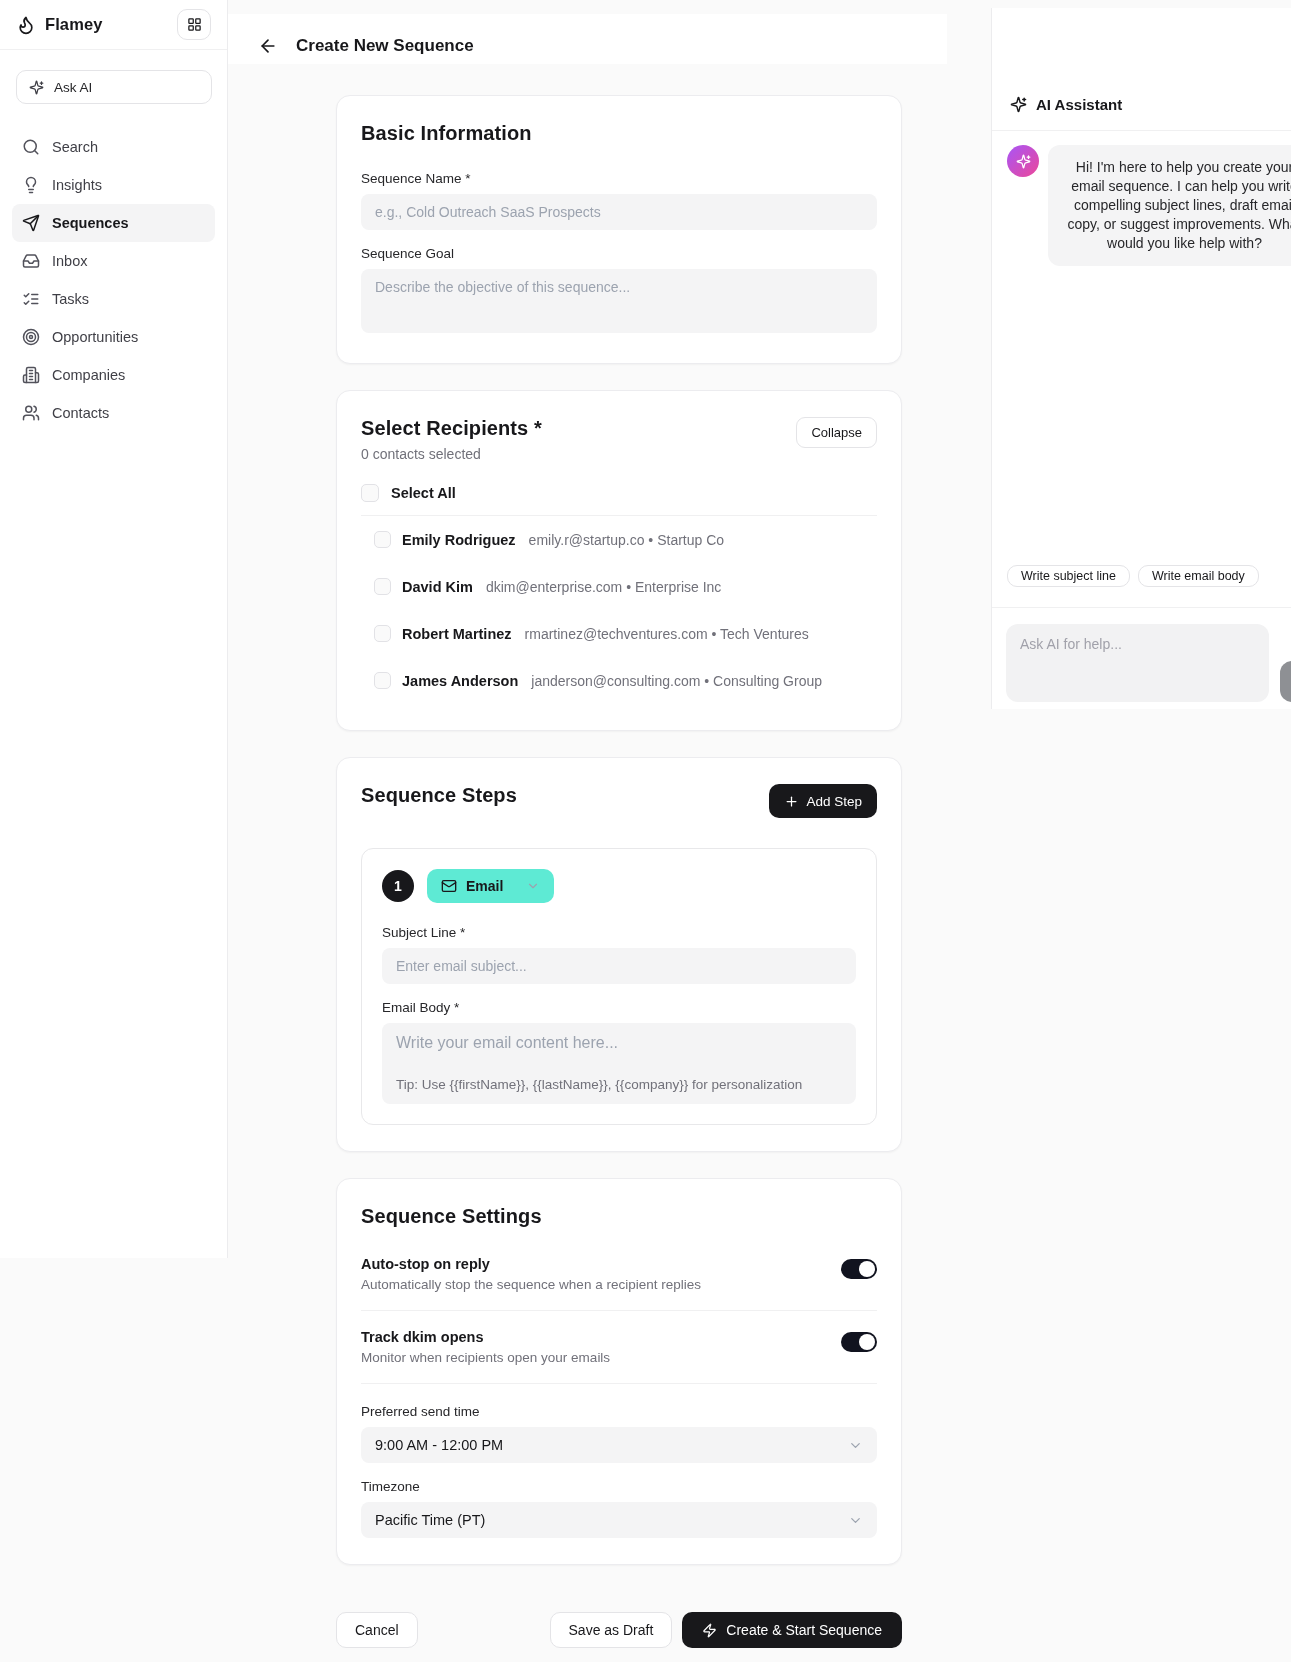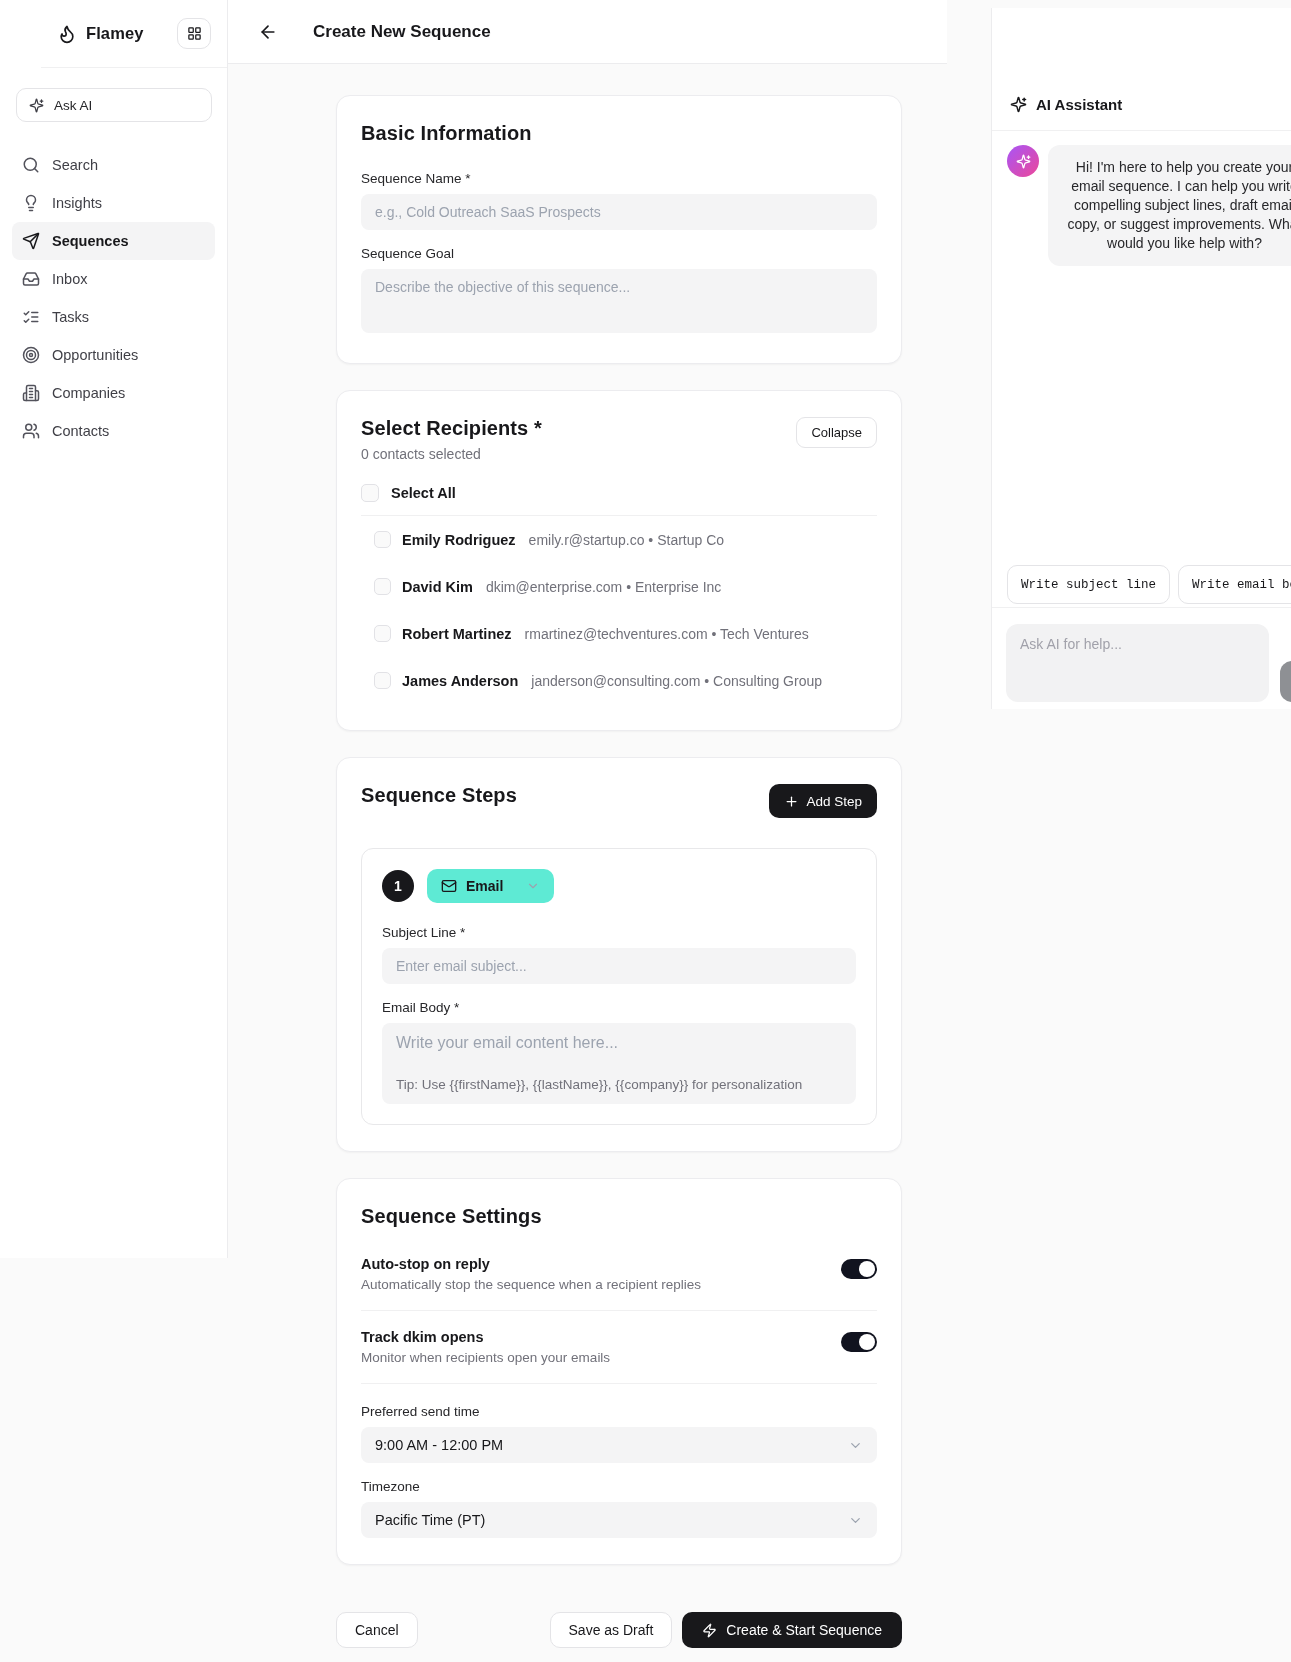--- a/index.html
+++ b/index.html
@@ -12,21 +12,21 @@
     overflow:hidden;
     -webkit-font-smoothing:antialiased;
   }
   svg { display:block; }
 
   
   .sidebar {
     position:absolute; left:0; top:0; width:228px; height:1258px;
     background:#ffffff; border-right:1px solid #ececee;
   }
-  .logo-row { height:68px; display:flex; align-items:center; justify-content:space-between; padding:0 16px; border-bottom:1px solid #f0f0f1;margin-left:41px; }
+  .logo-row { height:50px; display:flex; align-items:center; justify-content:space-between; padding:0 16px; border-bottom:1px solid #f0f0f1; }
   .logo-left { display:flex; align-items:center; gap:9px; }
   .logo-left svg { width:20px; height:20px; stroke:#18181b; }
   .logo-name { font-size:16.5px; font-weight:700; letter-spacing:.1px; }
   .grid-btn { width:34px; height:31px; border:1px solid #e4e4e7; border-radius:10px; background:#fff; display:flex; align-items:center; justify-content:center; cursor:pointer; }
   .grid-btn svg { width:15px; height:15px; stroke:#18181b; }
 
   .askai-btn {
     margin:20px 16px 0; height:34px; width:196px;
     border:1px solid #e4e4e7; border-radius:10px; background:#fff;
     display:flex; align-items:center; gap:10px; padding:0 12px; cursor:pointer;
@@ -39,23 +39,23 @@
     height:38px; display:flex; align-items:center; gap:12px;
     padding:0 10px; border-radius:8px; cursor:pointer;
     font-size:14.5px; font-weight:500; color:#3f3f46;
   }
   .nav-item svg { width:18px; height:18px; stroke:#52525b; flex:none; }
   .nav-item.active { background:#f4f4f5; color:#18181b; font-weight:600; }
   .nav-item.active svg { stroke:#18181b; }
 
   
   .main-header {
-    position:absolute; left:228px; top:0; width:719px; height:64px;
+    position:absolute; left:228px; top:14px; width:719px; height:64px;
     background:#fff; border-bottom:1px solid #ececee;
-    display:flex; align-items:center; padding:0 30px; gap:33px;
+    display:flex; align-items:center; padding:0 30px; gap:16px;
   }
   .back-btn { width:22px; height:22px; background:none; border:none; cursor:pointer; padding:0; }
   .back-btn svg { width:20px; height:20px; stroke:#18181b; }
   .page-title { font-size:17px; font-weight:700; }
 
   
   .content { position:absolute; left:228px; top:64px; width:719px; height:1598px; background:#fafafa; overflow:hidden; }
   .column { margin:31px 45px 0 108px; width:566px; }
 
   .card {
@@ -155,22 +155,22 @@
   .ai-msg { display:flex; align-items:flex-start; gap:9px; padding:14px 14px 0 15px;text-align:center; }
   .ai-avatar {
     width:32px; height:32px; border-radius:50%; flex:none;
     background:linear-gradient(135deg,#a855f7,#ec4899);
     display:flex; align-items:center; justify-content:center;
   }
   .ai-avatar svg { width:15px; height:15px; stroke:#fff; }
   .ai-bubble { background:#f4f4f5; border-radius:12px; padding:13px 14px; font-size:14px; line-height:19px; color:#27272a; }
   .qa-row { position:absolute; left:15px; top:557px; display:flex; gap:8px; }
   .qa-btn {
-    height:39px; padding:0 13px; background:#fff; border:1px solid #e4e4e7; border-radius:10px;
-    font-family:Liberation Mono, monospace; font-size:12.5px; font-weight:500; color:#18181b; cursor:pointer;
+    height:22px; padding:0 13px; background:#fff; border:1px solid #e4e4e7; border-radius:10px;
+    font-family:Liberation Sans, sans-serif; font-size:12.5px; font-weight:500; color:#18181b; cursor:pointer;
   }
   .ai-divider { position:absolute; left:0; right:0; top:599px; border-top:1px solid #f0f0f1; }
   .ai-input-row { position:absolute; left:14px; right:14px; top:616px; display:flex; align-items:flex-end; gap:11px; }
   .ai-input {
     flex:1; height:78px; background:#f2f2f3; border:none; border-radius:12px;
     padding:12px 14px; font-family:inherit; font-size:14px; color:#18181b; resize:none;
   }
   .ai-input::placeholder { color:#a1a1aa; }
   .ai-send { width:41px; height:41px; flex:none; background:#8e9094; border:none; border-radius:12px; display:flex; align-items:center; justify-content:center; cursor:pointer; }
   .ai-send svg { width:18px; height:18px; stroke:#fff; }

